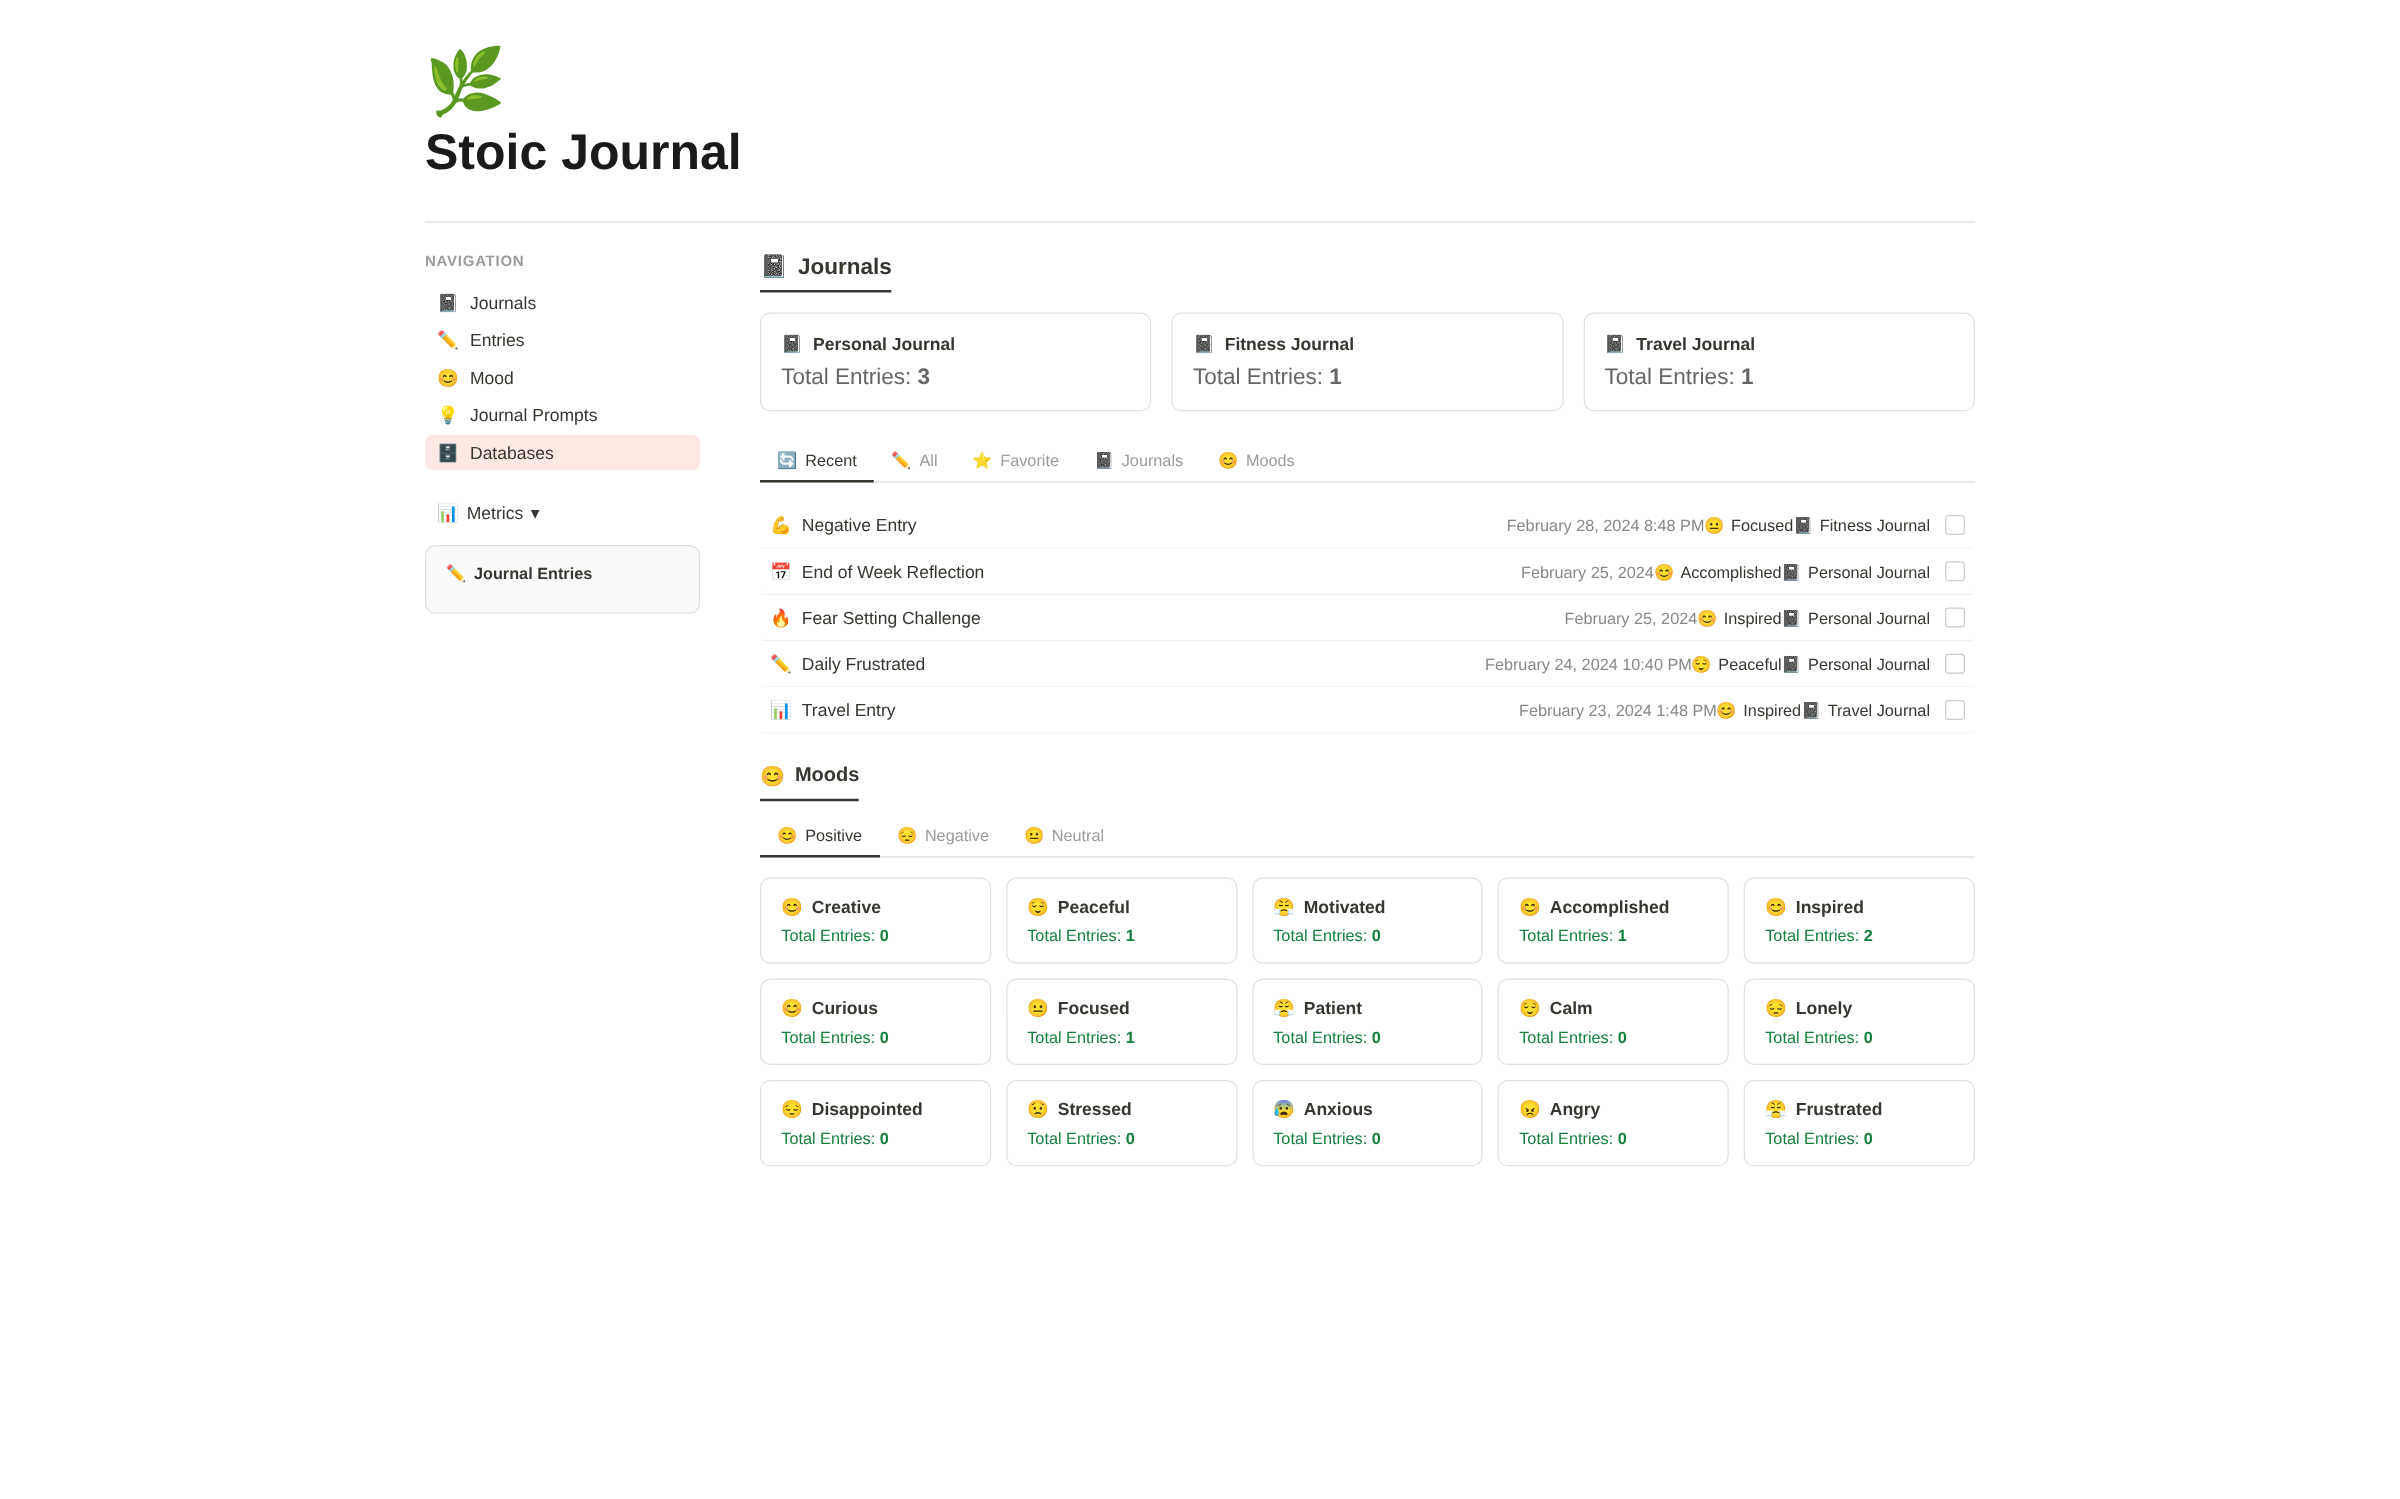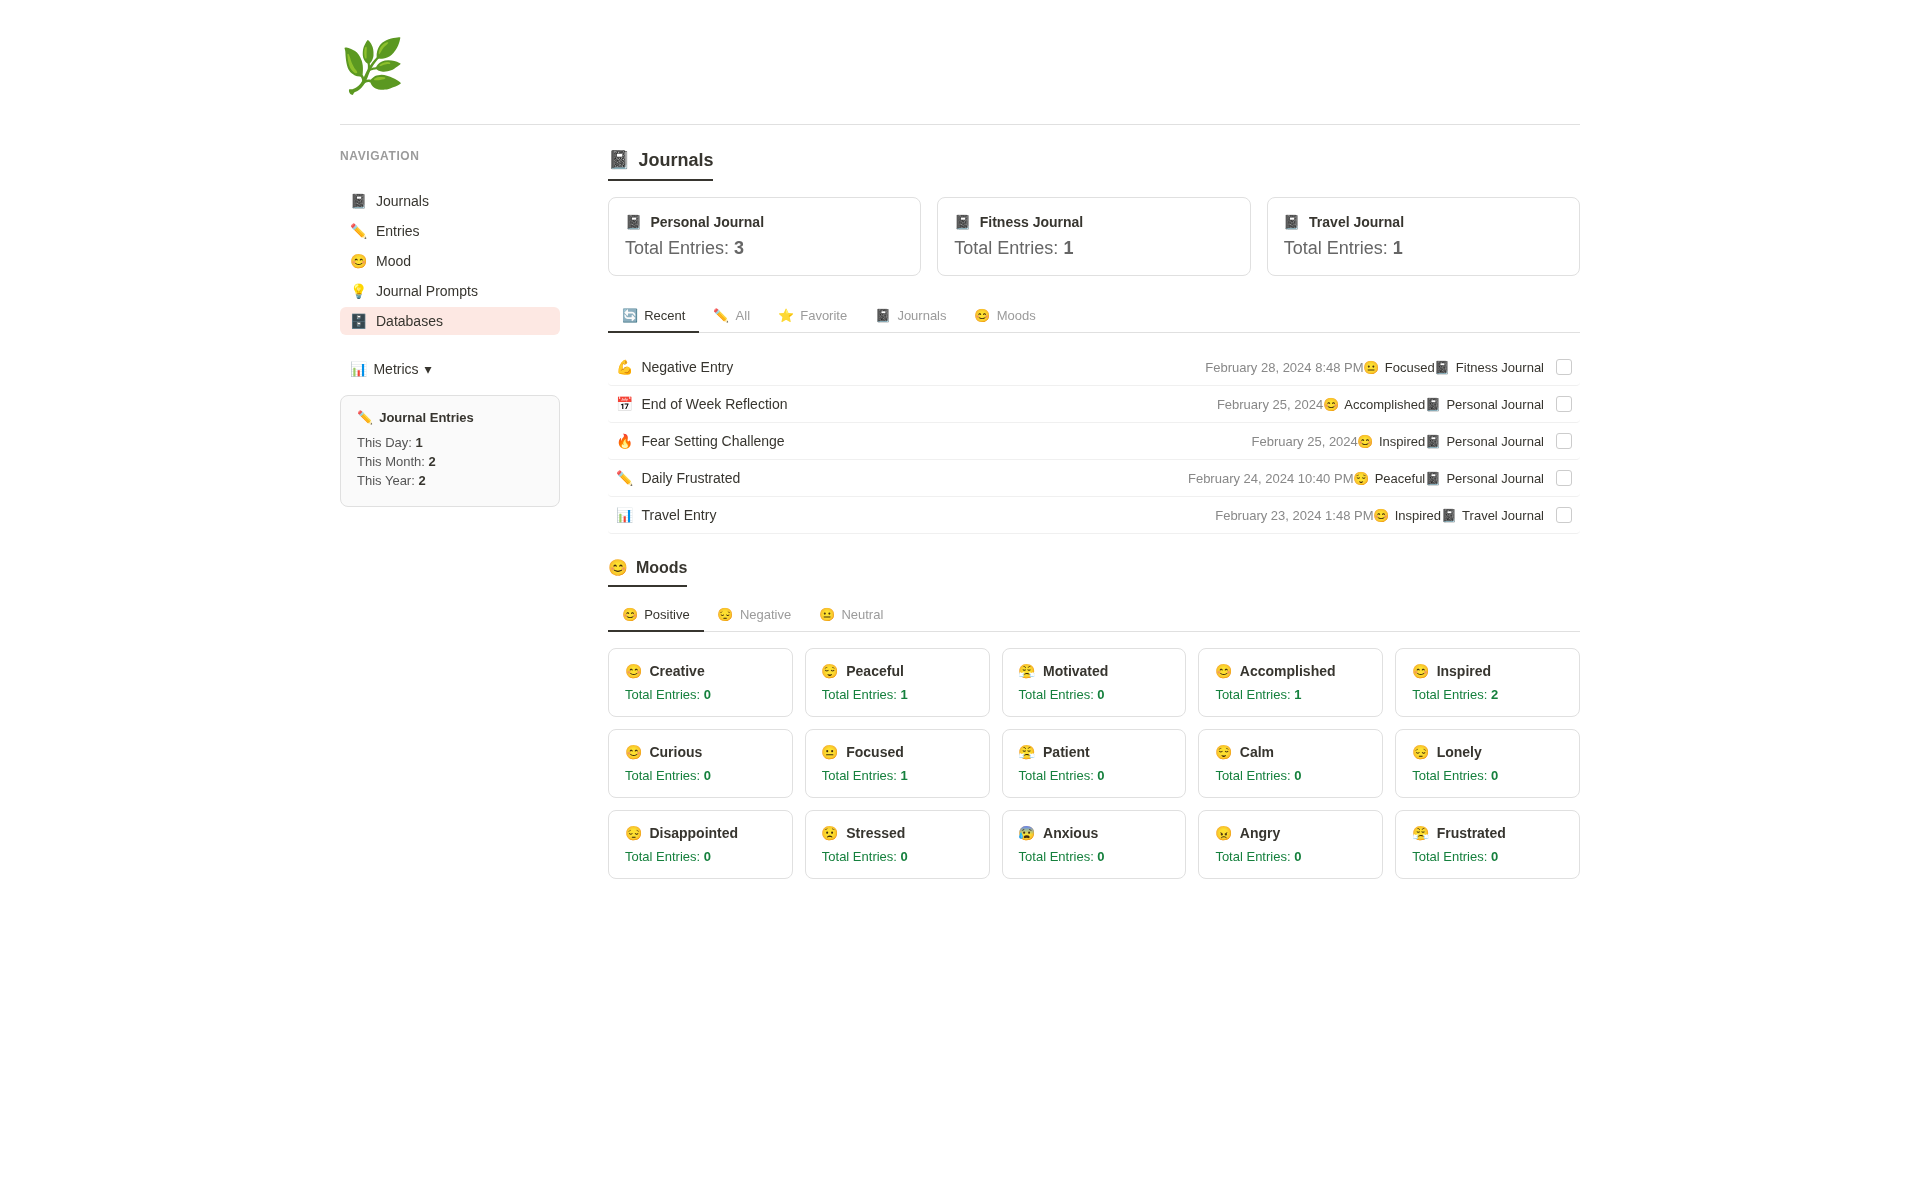--- a/index.html
+++ b/index.html
@@ -50,21 +50,21 @@
       width: 220px;
       flex-shrink: 0;
     }
 
     .sidebar-title {
       font-size: 12px;
       font-weight: 600;
       color: #9b9b9b;
       text-transform: uppercase;
       letter-spacing: 0.05em;
-      margin-bottom: 24px;
+      margin-bottom: 12px;
     }
 
     .nav-items {
       display: flex;
       flex-direction: column;
       gap: 2px;
       margin-bottom: 20px;
     }
 
     .nav-item {
@@ -340,20 +340,21 @@
       color: #15803d;
     }
   </style>
 </head>
 <body>
 
 <div class="page-wrapper">
 
   <div class="header">
     <span class="header-icon">🌿</span>
+    <h1 class="page-title">Stoic Journal</h1>
   </div>
 
   <div class="divider"></div>
 
   <div class="main-layout">
 
     <div class="sidebar">
       <div class="sidebar-title">Navigation</div>
       <div class="nav-items">
 
@@ -383,26 +384,20 @@
         <div class="metrics-header">
           <span>📊</span>
           <span>Metrics</span>
           <span>▾</span>
         </div>
         <div class="metrics-card">
           <div class="metrics-card-title">
             <span>✏️</span>
             <span>Journal Entries</span>
           </div>
-          <div class="metrics-rows">
-
-          <div class="metrics-row">This Day: <span>1</span></div>
-              <div class="metrics-row">This Month: <span>2</span></div>
-              <div class="metrics-row">This Year: <span>2</span></div>
-            </div>
         </div>
       </div>
     </div>
 
     <div class="main-content">
 
       <div class="section-tab-header">
         <span>📓</span>
         <span>Journals</span>
       </div>

